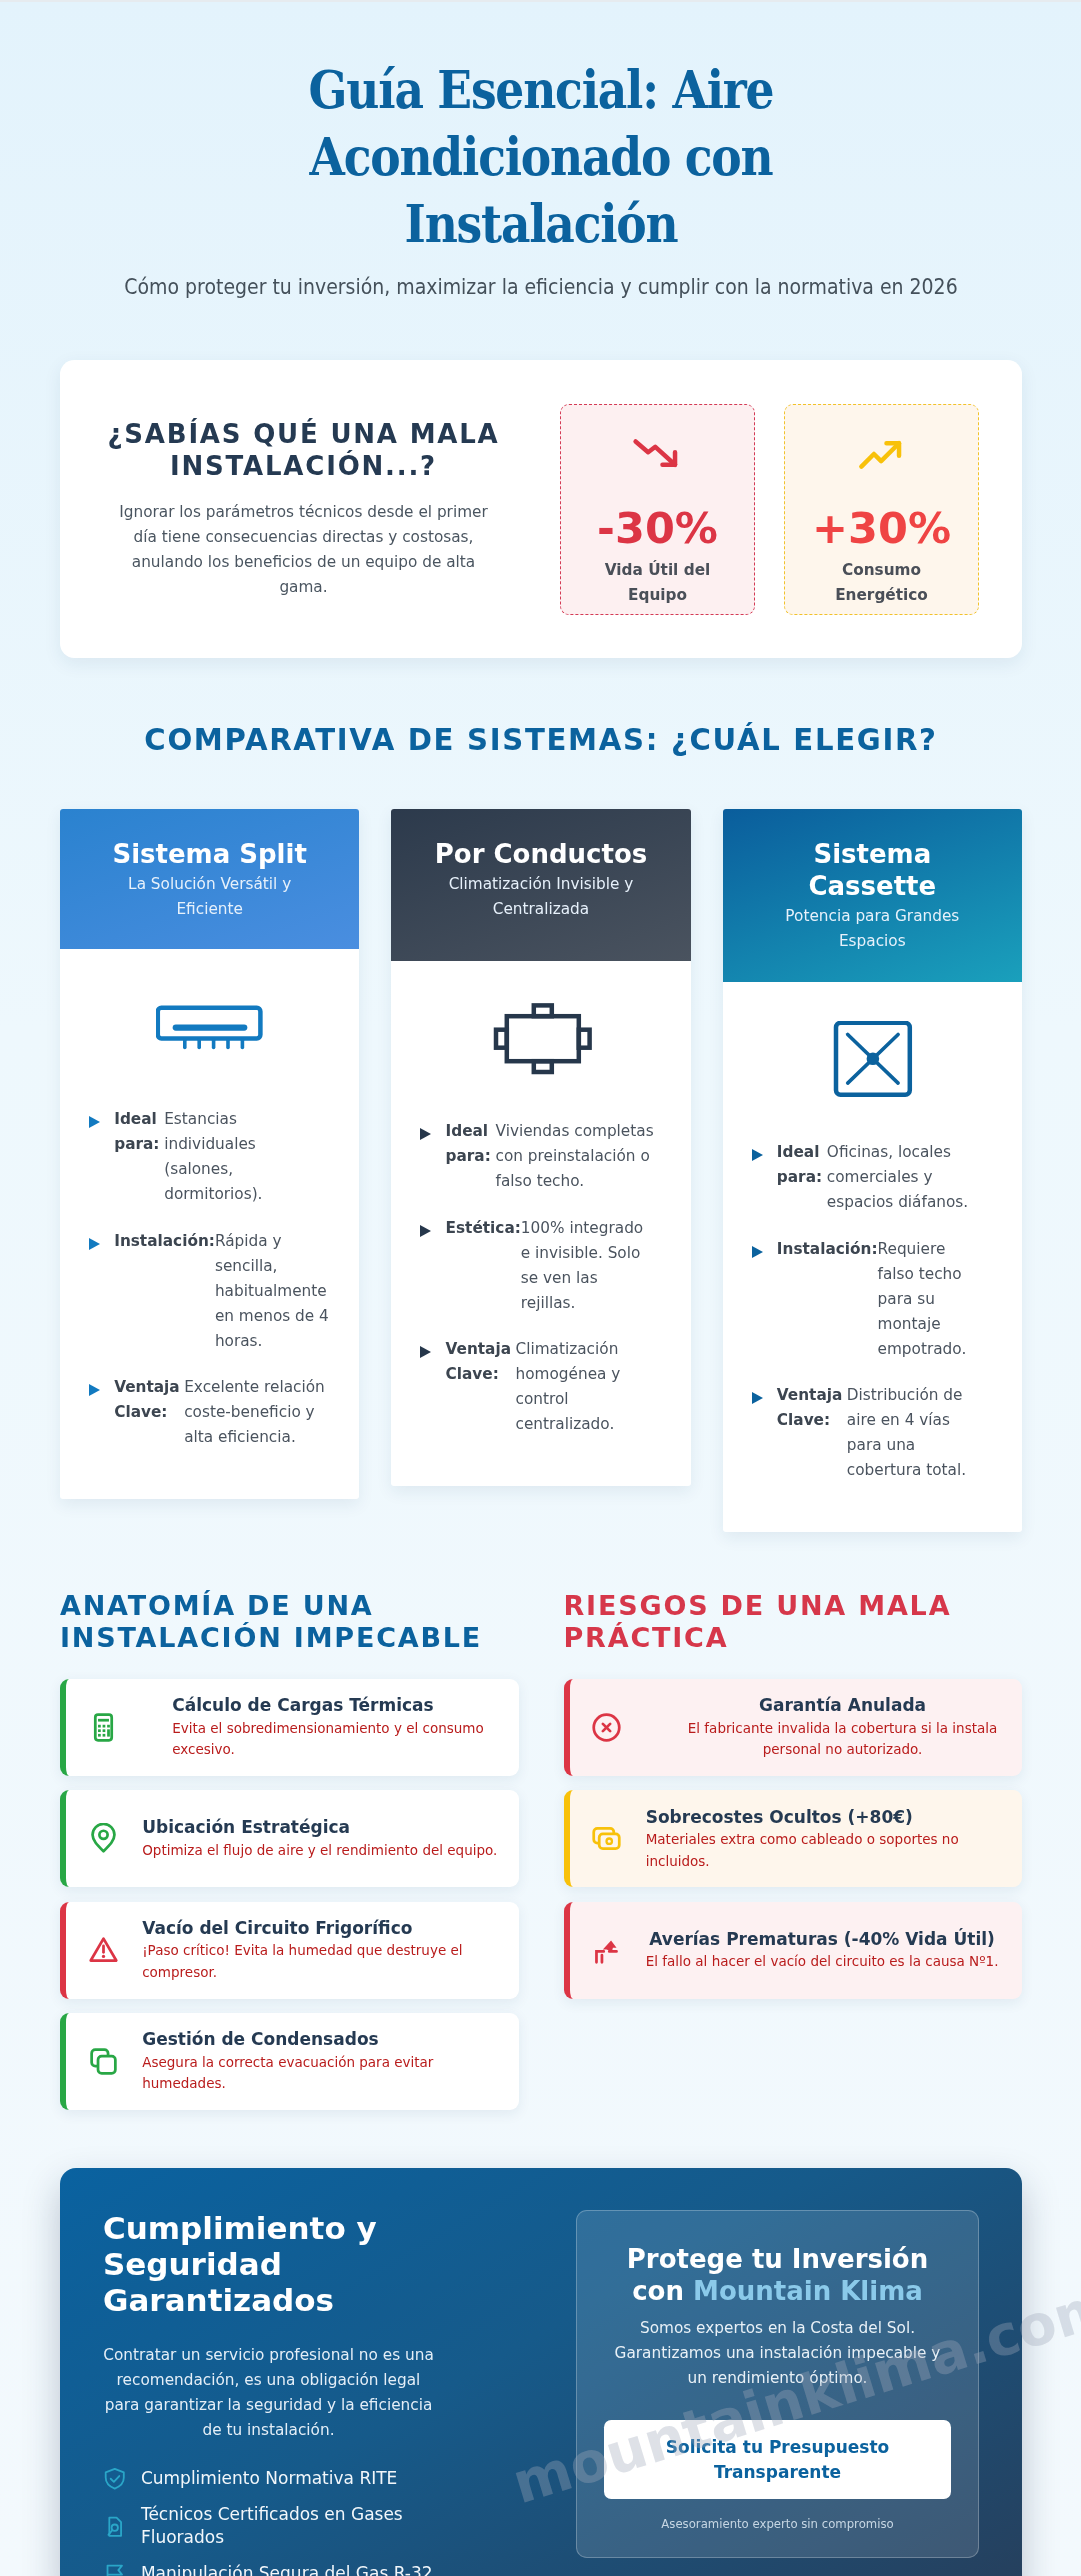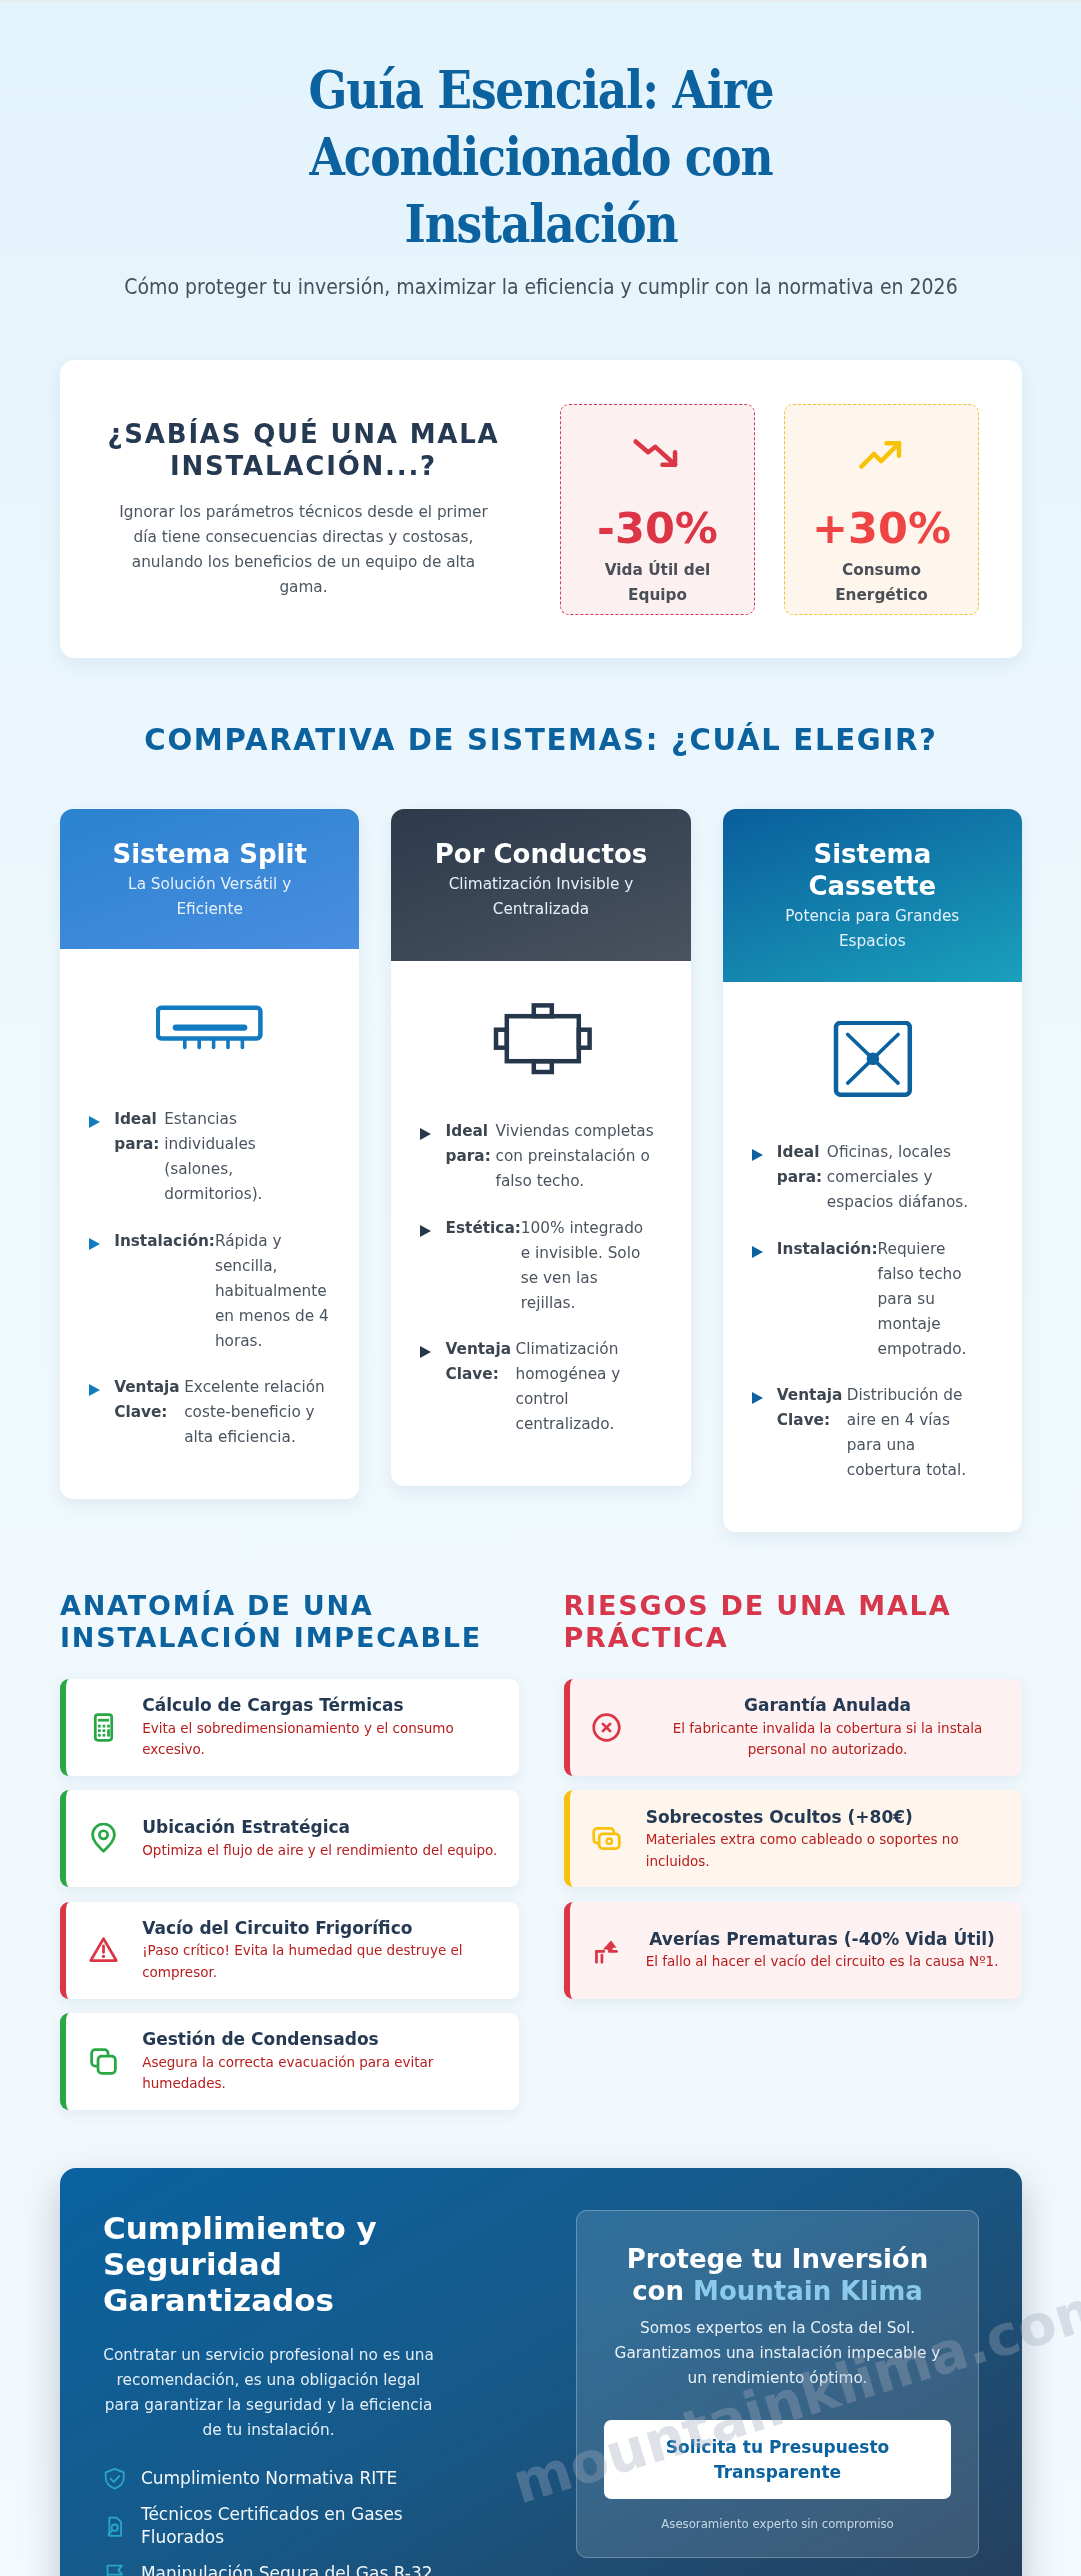--- a/index.html
+++ b/index.html
@@ -50,21 +50,21 @@
   
   .section-title {
     text-align: center; font-size: 31px; font-weight: bold; color: #0b629e;
     letter-spacing: 1.8px; margin-top: 60px; line-height: 42px;
     transform: scaleX(0.94);
   }
 
   
   .systems { display: flex; gap: 32px; margin-top: 49px; align-items: flex-start; }
   .sys-card {
-    flex: 1; background: #fff; border-radius: 13px; overflow: hidden;
+    flex: 1; background: #fff; border-radius: 3px; overflow: hidden;
     box-shadow: 0 5.4px 16px rgba(20,60,100,0.08);
   }
   .sys-head { text-align: center; color: #fff; padding: 29px 14.4px 27px; }
   .sys-head h3 { font-size: 26px; font-weight: bold; line-height: 32px; }
   .sys-head p { font-size: 15.3px; line-height: 25px; color: #e7f1fb; margin-top: 1.8px; padding: 0 36px; }
   .sys-card.blue .sys-head { background: linear-gradient(160deg, #2a82cf 0%, #4a8ee0 100%); height: 140px; }
   .sys-card.dark .sys-head { background: linear-gradient(160deg, #2c3a4c 0%, #4a535f 100%); height: 152px; }
   .sys-card.teal .sys-head { background: linear-gradient(160deg, #0a5d9c 0%, #1aa0bc 100%); height: 173px; padding-left: 36px; padding-right: 36px; }
   .sys-card.teal .sys-head p { padding: 0 9px; }
   .sys-icon { height: 158px; display: flex; align-items: center; justify-content: center; }
@@ -85,21 +85,21 @@
   .two-col { display: flex; gap: 45px; margin-top: 58px; }
   .col { flex: 1; }
   .col h2 { font-size: 27px; font-weight: bold; line-height: 32px; letter-spacing: 1.8px; }
   .col.good h2 { color: #0b629e; }
   .col.bad h2 { color: #d6374a; }
   .item {
     display: flex; align-items: center; border-radius: 9px; background: #fff;
     box-shadow: 0 3.6px 12.6px rgba(20,60,100,0.08); height: 97px; margin-top: 14.4px;
     border-left: 6.3px solid #28a745; padding-left: 21.7px; padding-right: 12.6px;
   }
-  .col .item:first-of-type { margin-top: 25px; }
+  .col .item:first-of-type { margin-top: 25px; gap: 30px; }
   .item.red { border-left-color: #dc3545; }
   .item.yellow { border-left-color: #f8c10a; }
   .col.bad .item.red { background: #fdf1f2; text-align: center; }
   .col.bad .item.yellow { background: #fef6ec; }
   .item .ic { width: 31px; height: 31px; flex: none; margin-right: 23.5px; }
   .item h4 { font-size: 17px; font-weight: bold; color: #253a52; line-height: 23.5px; }
   .item p { font-size: 13.5px; color: #b91c1c; line-height: 21.7px; }
 
   
   .cta {

